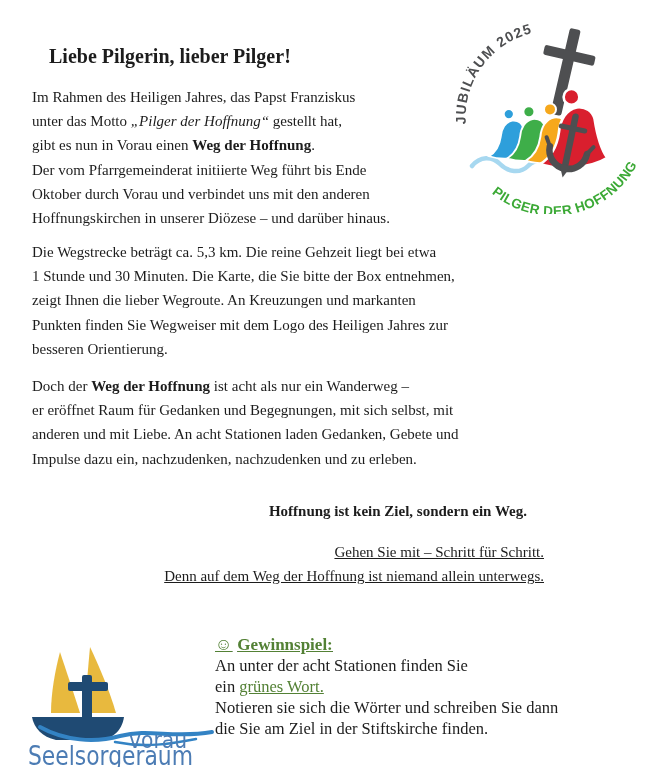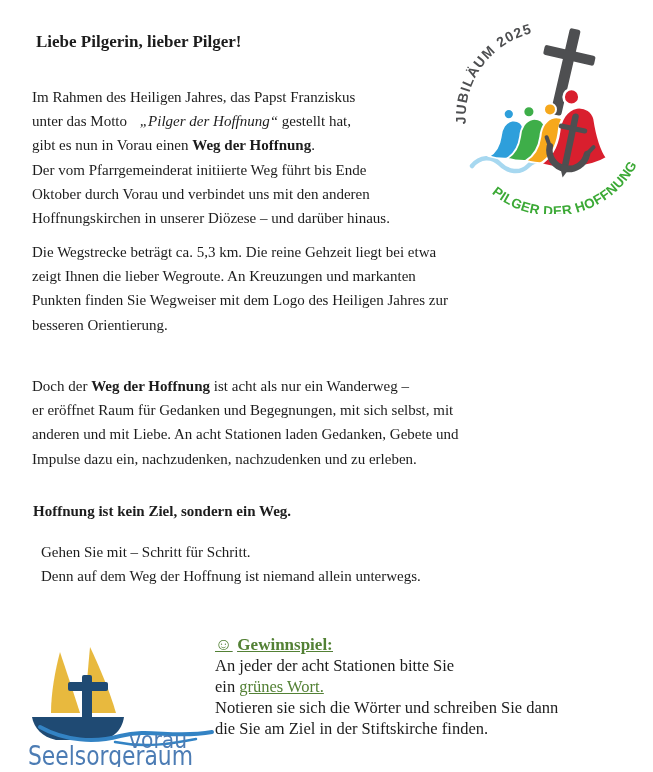--- a/index.html
+++ b/index.html
@@ -2,28 +2,28 @@
 <html><head>
 <meta charset="utf-8">
 <style>
   html,body{margin:0;padding:0;background:#fff;}
   .page{
     position:relative;width:653px;height:772px;background:#ffffff;overflow:hidden;
     font-family:"Liberation Serif",serif;color:#1c1c1c;
   }
   .tl{white-space:pre;}
   .body-block{position:absolute;font-size:15px;line-height:24.2px;}
-  .title{position:absolute;left:32px;top:28px;margin:4px;font-size:17px;font-weight:bold;white-space:pre;}
+  .title{position:absolute;left:32px;top:28px;margin:17px;font-size:20px;font-weight:bold;white-space:pre;}
   .b{font-weight:bold;}
-  .it{font-style:italic;margin-left:9px;}
+  .it{font-style:italic;}
   .p1{left:32px;top:85px;}
   .p2{left:32px;top:240px;}
   .p3{left:32px;top:374px;}
-  .motto{left:33px;top:499px;width:494px;text-align:left;font-weight:bold;}
-  .closing{left:41px;top:540px;width:494px;text-align:left;}
+  .motto{left:33px;top:499px;width:494px;text-align:right;font-weight:bold;}
+  .closing{left:50px;top:540px;width:494px;text-align:right;text-decoration:underline;}
   .jubilee-logo{position:absolute;left:456px;top:22px;}
   .arc-top{font-family:"Liberation Sans",sans-serif;font-weight:bold;font-size:14px;letter-spacing:1.2px;fill:#4E4F51;}
   .arc-bottom{font-family:"Liberation Sans",sans-serif;font-weight:bold;font-size:13.5px;letter-spacing:0.4px;fill:#3BA935;}
   .boat-logo{position:absolute;left:20px;top:641px;}
   .boat-text{font-family:"DejaVu Sans",sans-serif;fill:#4C7CB4;}
   .contest{position:absolute;left:215px;top:634px;font-size:16.5px;line-height:21px;}
   .green{color:#538135;}
   .u{text-decoration:underline;}
   .contest-heading-wrap{font-size:17px;text-decoration:underline;}
   .smiley{padding-right:5px;}
@@ -78,20 +78,21 @@
     <div class="tl">Im Rahmen des Heiligen Jahres, das Papst Franziskus</div>
     <div class="tl"><span>unter das Motto </span><span class="it">„Pilger der Hoffnung“</span><span> gestellt hat,</span></div>
     <div class="tl"><span>gibt es nun in Vorau einen </span><span class="b">Weg der Hoffnung</span><span>.</span></div>
     <div class="tl">Der vom Pfarrgemeinderat initiierte Weg führt bis Ende</div>
     <div class="tl">Oktober durch Vorau und verbindet uns mit den anderen</div>
     <div class="tl">Hoffnungskirchen in unserer Diözese – und darüber hinaus.</div>
   </div>
 
   <div class="body-block p2">
     <div class="tl">Die Wegstrecke beträgt ca. 5,3 km. Die reine Gehzeit liegt bei etwa</div>
+    <div class="tl">1 Stunde und 30 Minuten. Die Karte, die Sie bitte der Box entnehmen,</div>
     <div class="tl">zeigt Ihnen die lieber Wegroute. An Kreuzungen und markanten</div>
     <div class="tl">Punkten finden Sie Wegweiser mit dem Logo des Heiligen Jahres zur</div>
     <div class="tl">besseren Orientierung.</div>
   </div>
 
   <div class="body-block p3">
     <div class="tl"><span>Doch der </span><span class="b">Weg der Hoffnung</span><span> ist acht als nur ein Wanderweg –</span></div>
     <div class="tl">er eröffnet Raum für Gedanken und Begegnungen, mit sich selbst, mit</div>
     <div class="tl">anderen und mit Liebe. An acht Stationen laden Gedanken, Gebete und</div>
     <div class="tl">Impulse dazu ein, nachzudenken, nachzudenken und zu erleben.</div>
@@ -113,19 +114,19 @@
     </g>
     <path d="M 12,76 L 104,76 C 102,90 92,99 76,99 L 36,99 C 22,96 14,87 12,76 Z" fill="#1F4A73"></path>
     <path d="M 20,86 C 45,100 75,102 100,95 C 130,87 152,98 192,91" stroke="#3383C4" stroke-width="4" fill="none" stroke-linecap="round"></path>
     <path d="M 95,101 C 125,107 150,103 176,98" stroke="#3383C4" stroke-width="2.5" fill="none" stroke-linecap="round"></path>
     <text class="boat-text" x="109" y="107" font-size="23" textLength="58" lengthAdjust="spacingAndGlyphs">vorau</text>
     <text class="boat-text" x="8" y="124" font-size="26" textLength="165" lengthAdjust="spacingAndGlyphs">Seelsorgeraum</text>
   </svg>
 
   <div class="contest">
     <div class="tl contest-heading-wrap"><span class="green u b"><span class="smiley">☺</span><span>Gewinnspiel:</span></span></div>
-    <div class="tl">An jeder der acht Stationen bitte Sie</div>
+    <div class="tl">An unter der acht Stationen finden Sie</div>
     <div class="tl"><span>ein </span><span class="green u">grünes Wort.</span></div>
     <div class="tl">Notieren sie sich die Wörter und schreiben Sie dann</div>
     <div class="tl">die Sie am Ziel in der Stiftskirche finden.</div>
   </div>
 
 </div>
 
 </body></html>

